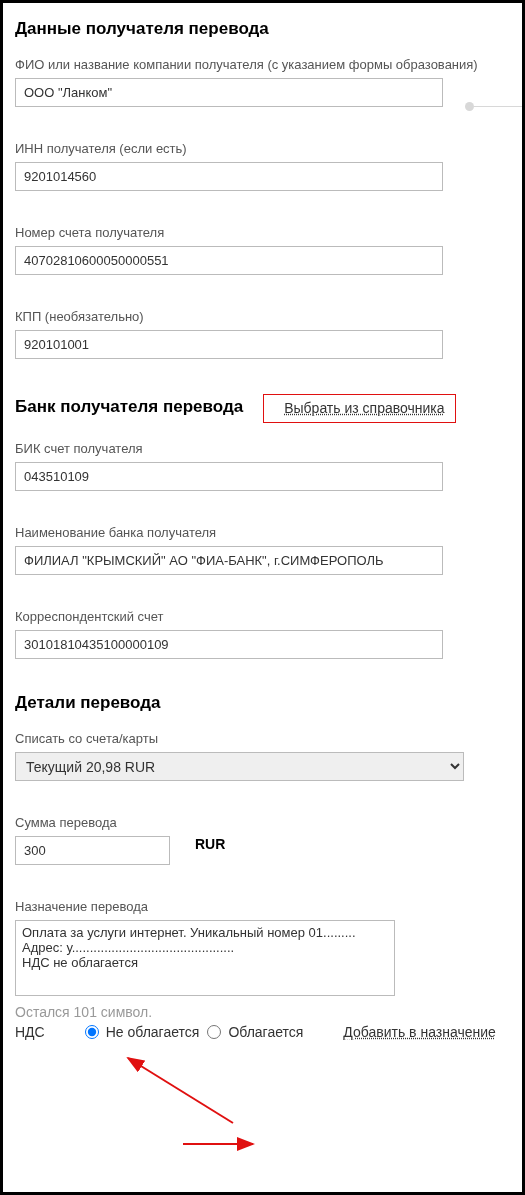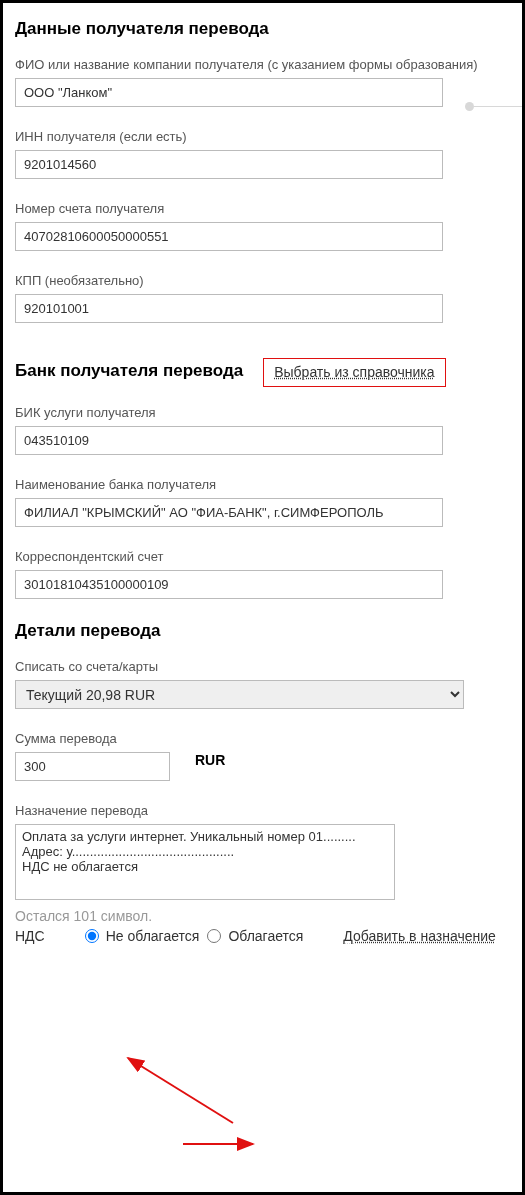--- a/index.html
+++ b/index.html
@@ -21,21 +21,21 @@
       font-size: 17px;
       font-weight: bold;
       color: #000;
       margin-bottom: 18px;
       margin-top: 4px;
     }
     .section-spacer {
       margin-top: 34px;
     }
     .field {
-      margin-bottom: 22px;
+      margin-bottom: 34px;
     }
     .label {
       font-size: 13px;
       color: #555;
       margin-bottom: 6px;
       display: block;
     }
     .input {
       width: 428px;
       height: 29px;
@@ -85,21 +85,21 @@
       display: flex;
       align-items: flex-start;
       gap: 20px;
       margin-bottom: 18px;
     }
     .header-row h2 {
       margin-bottom: 0;
     }
     .link-box {
       border: 1.5px solid #e01010;
-      padding: 4px 10px 5px 10px;
+      padding: 4px 10px 5px 20px;
       display: inline-block;
       margin-top: 1px;
     }
     .link-box a {
       color: #333;
       font-size: 14px;
       text-decoration: underline dotted;
     }
     .nds-group {
       display: flex;
@@ -185,21 +185,21 @@
 </div>
 
 <div class="header-row section-spacer">
   <h2 class="section-title">Банк получателя перевода</h2>
   <div class="link-box">
     <a href="#">Выбрать из справочника</a>
   </div>
 </div>
 
 <div class="field">
-  <label class="label">БИК услуги получателя</label>
+  <label class="label">БИК счет получателя</label>
   <input class="input" type="text" value="043510109" style="">
 </div>
 
 <div class="field">
   <label class="label">Наименование банка получателя</label>
   <input class="input" type="text" value="ФИЛИАЛ &quot;КРЫМСКИЙ&quot; АО &quot;ФИА-БАНК&quot;, г.СИМФЕРОПОЛЬ" style="">
 </div>
 
 <div class="field">
   <label class="label">Корреспондентский счет</label>

